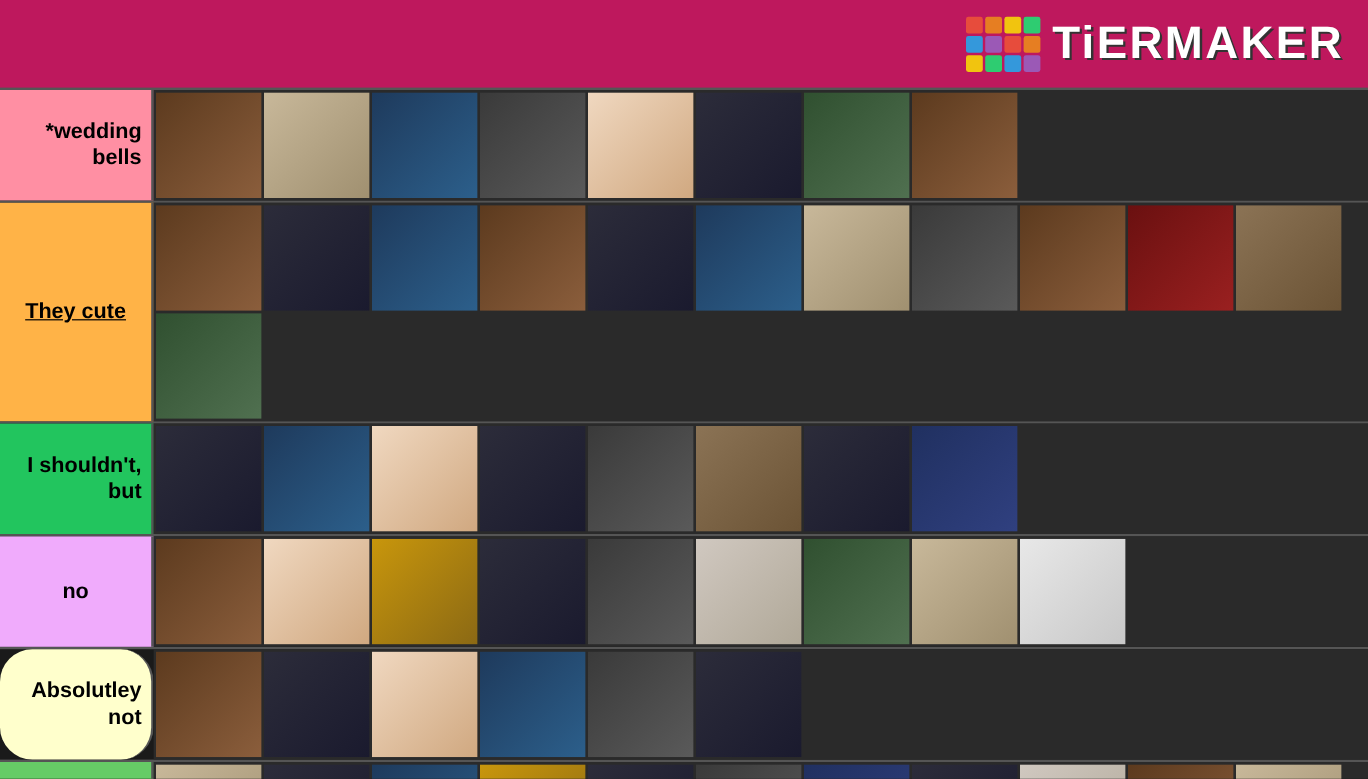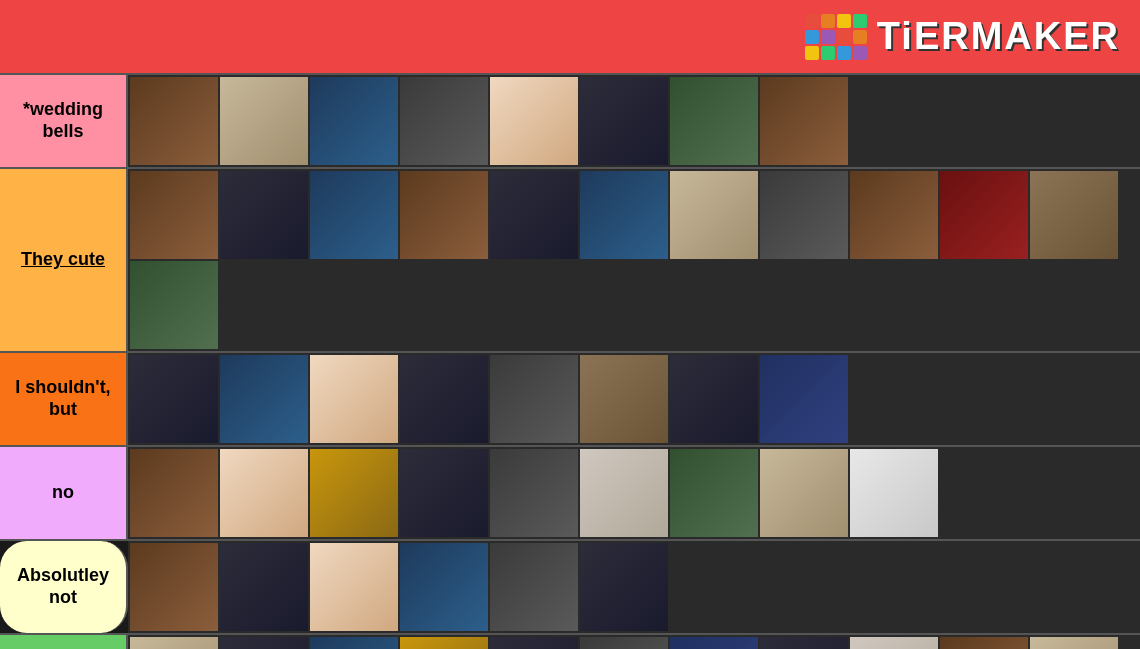--- a/index.html
+++ b/index.html
@@ -26,21 +26,21 @@
 
     .tier-label {
       width: 128px;
       min-width: 128px;
       display: flex;
       align-items: center;
       justify-content: center;
       font-size: 18px;
       font-weight: bold;
       color: #000;
-      text-align: center;
+      text-align: right;
       padding: 8px;
       line-height: 1.2;
       border-right: 2px solid #555;
     }
 
     .tier-content {
       display: flex;
       flex-direction: row;
       flex-wrap: wrap;
       align-items: flex-start;
@@ -73,31 +73,31 @@
     
     .photo-placeholder {
       width: 100%;
       height: 100%;
       background: linear-gradient(135deg, #666 0%, #444 50%, #333 100%);
     }
 
     
     .row-pink .tier-label { background: #ff8fa3; }
     .row-orange .tier-label { background: #ffb347; text-decoration: underline; }
-    .row-yellow-orange .tier-label { background: #f97316; }
+    .row-yellow-orange .tier-label { background: #22c55e; }
     .row-yellow .tier-label { background: #f0abfc; }
     .row-light-yellow .tier-label { background: #ffffcc; border-radius: 27px; }
     .row-green .tier-label { background: #66cc66; }
 
     
     .header {
       display: flex;
       align-items: center;
       justify-content: flex-end;
-      background: #ef4444;
+      background: #be185d;
       padding: 18px 20px;
       border-bottom: 2px solid #555;
       height: 75px;
     }
 
     .logo-container {
       display: flex;
       align-items: center;
       gap: 10px;
     }

